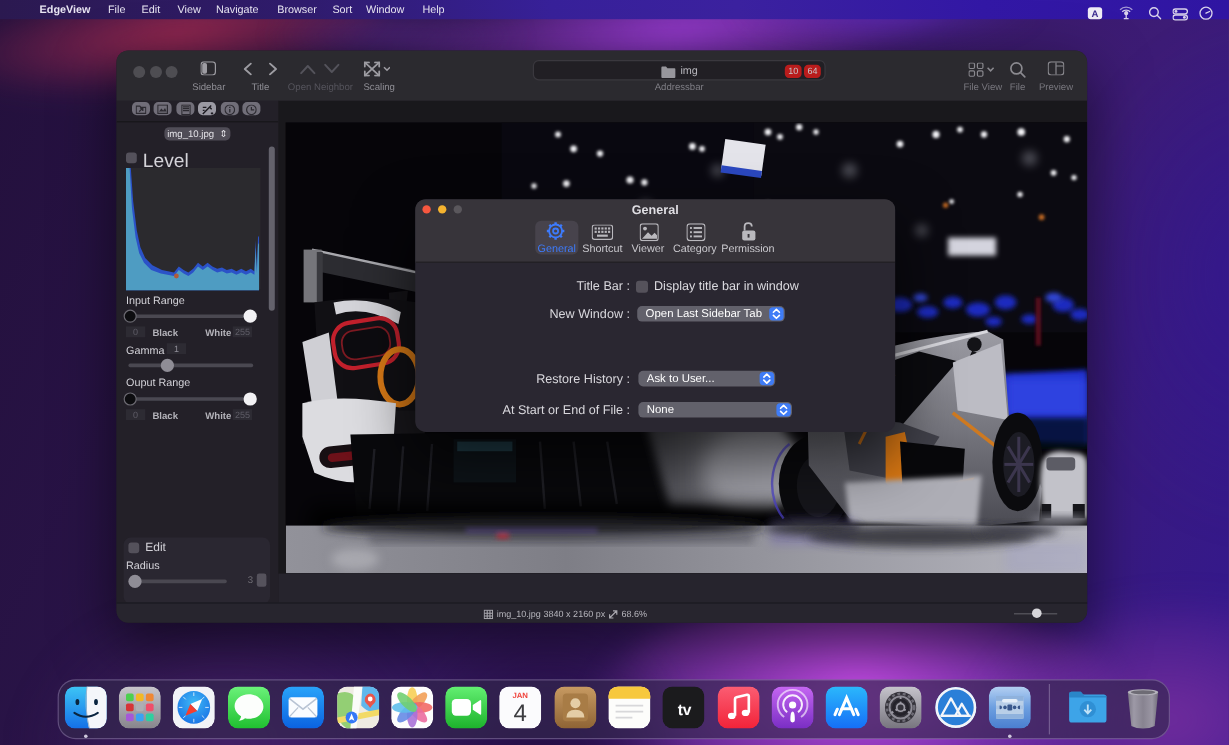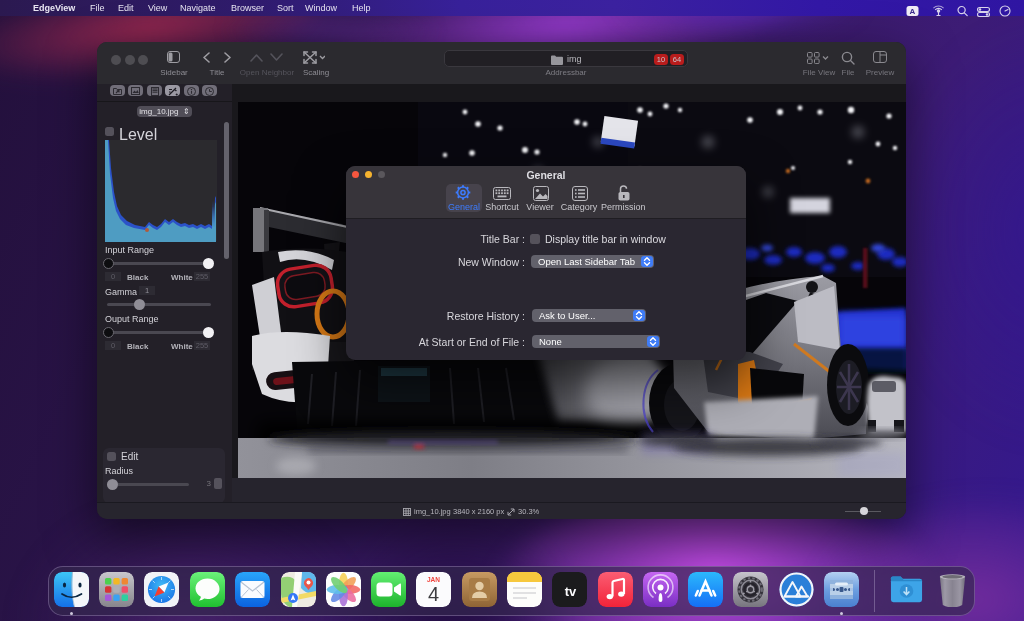--- a/index.html
+++ b/index.html
@@ -436,21 +436,21 @@
             <path d="M0.5 3 H7.5 M0.5 5.3 H7.5 M3 0.5 V7.5 M5.3 0.5 V7.5"></path>
           </g>
         </svg>
       <span style="position:absolute;left:317px;top:4px;white-space:nowrap;font-size:7.5px">img_10.jpg</span>
       <span style="position:absolute;left:356px;top:4px;white-space:nowrap;font-size:7.5px">3840 x 2160 px</span>
       <svg style="position:absolute;left:410px;top:4.5px" width="8" height="8" viewBox="0 0 8 8">
           <g stroke="#a8a7ae" stroke-width="1" fill="none">
             <path d="M1.2 6.8 L6.8 1.2 M1 3.8 L1 7 L4.2 7 M7 4.2 L7 1 L3.8 1"></path>
           </g>
         </svg>
-      <span style="position:absolute;left:421px;top:4px;white-space:nowrap;font-size:7.5px">30.3%</span>
+      <span style="position:absolute;left:421px;top:4px;white-space:nowrap;font-size:7.5px">68.6%</span>
       <div style="position:absolute;left:748px;top:7.5px;width:36px;height:1.5px;background:#5a5960"></div>
       <div style="position:absolute;left:763px;top:4px;width:8px;height:8px;border-radius:50%;background:#d6d5da"></div>
     </div>
   </div>
   <div id="dlg">
     <div id="dlgbar"></div>
     <div class="tl" style="left:6px;top:5px;width:7px;height:7px;background:#f6573f"></div>
     <div class="tl" style="left:19px;top:5px;width:7px;height:7px;background:#f5b32f"></div>
     <div class="tl" style="left:32px;top:5px;width:7px;height:7px;background:#5a575c"></div>
     <div class="ttl">General</div>

